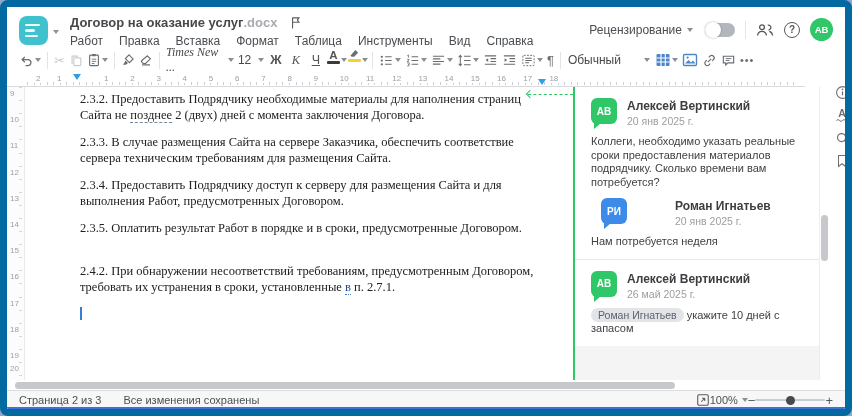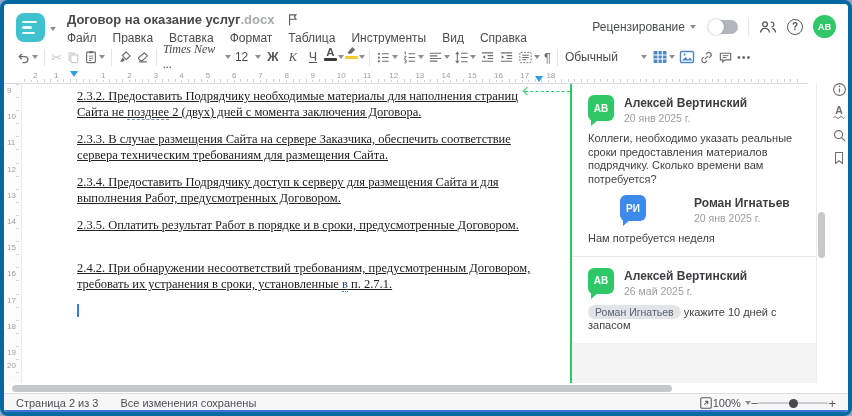--- a/index.html
+++ b/index.html
@@ -1,18 +1,18 @@
 <!DOCTYPE html>
 <html lang="ru"><head>
 <meta charset="utf-8">
 <style>
   html,body{margin:0;padding:0;background:#8fa6c9;}
   *{box-sizing:border-box;}
   body{font-family:"Liberation Sans", sans-serif;}
-  .window{position:relative;width:852px;height:416px;background:#fff;border:4px solid #0369a1;border-radius:8px;overflow:hidden;}
+  .window{position:relative;width:852px;height:416px;background:#fff;border:7px solid #0369a1;border-radius:8px;overflow:hidden;}
   .window::after{content:'';position:absolute;left:0;right:0;bottom:0;height:2px;background:#3f72d8;}
 
   
   .topbar{position:absolute;top:0;left:0;right:0;height:40px;background:#fff;display:flex;align-items:flex-start;padding:8px 12px 0 12px;}
   .logo-wrap{display:flex;align-items:center;margin-top:1px;}
   .logo{width:29px;height:29px;border-radius:8px;background:#3fc2ce;display:flex;flex-direction:column;justify-content:center;gap:3px;padding-left:6px;}
   .logo i{display:block;height:2.5px;border-radius:2px;background:#eafcfd;}
   .logo i:nth-child(1){width:15px;}
   .logo i:nth-child(2){width:10px;}
   .logo i:nth-child(3){width:13px;}
@@ -61,39 +61,39 @@
   .mk{position:absolute;width:0;height:0;border-left:4.5px solid transparent;border-right:4.5px solid transparent;border-top:6px solid #2f9ee3;}
   .mk-left{left:66px;top:1px;}
   .mk-right{left:531px;top:6px;}
   .ruler-v{position:absolute;top:80px;left:0;width:18px;bottom:29px;background:#fcfcfc;border-right:1px solid #e8eaec;}
   .rvn{position:absolute;left:3px;font-size:8px;color:#9aa0a6;}
   .rv-ticks{position:absolute;top:0;bottom:0;right:2px;width:3px;background:repeating-linear-gradient(to bottom,#d5d8db 0 1px,transparent 1px 13.1px);}
 
   
   .doc{position:absolute;left:18px;top:80px;width:548px;bottom:29px;background:#fff;overflow:hidden;}
   .doc-content{margin:4px 0 0 55px;width:468px;font-family:"Liberation Serif",serif;font-size:12.5px;line-height:16px;color:#212121;}
-  .doc-par{margin:0 0 11px 0;text-decoration:underline;}
+  .doc-par{margin:0 0 11px 0;}
   .doc-par.empty{margin:0;height:16px;}
   .mark-dashed{border-bottom:1px dashed #77889e;}
   .mark-dotted{border-bottom:1px dotted #4a7dbd;color:#1f4f8b;}
   .cursor-row{margin-left:55px;margin-top:2px;}
   .text-cursor{display:inline-block;width:1.5px;height:13px;background:#3a7bd5;}
   .connector{position:absolute;top:7px;left:503px;right:0;border-top:1.6px dashed #2fc767;}
   .connector::before{content:'';position:absolute;left:-1px;top:-4px;width:5px;height:5px;border-left:1.6px solid #2fc767;border-bottom:1.6px solid #2fc767;transform:rotate(45deg);}
   .green-line{position:absolute;left:566px;top:80px;bottom:29px;width:2px;background:#2fc767;}
 
   
   .comments{position:absolute;left:568px;top:80px;width:244px;bottom:29px;background:#f4f4f5;}
   .threads-white{background:#fff;}
   .thread{padding:11px 14px 10px 16px;}
   .thread-sep{height:1px;background:#e9e9ea;margin:0;}
   .comment{margin-bottom:9px;}
   .comment:last-child{margin-bottom:0;}
   .c-head{display:flex;align-items:flex-start;gap:10px;}
-  .comment.reply .c-head{margin-left:32px;gap:48px;}
+  .comment.reply .c-head{margin-left:10px;gap:48px;}
   .c-avatar{position:relative;flex:none;width:26px;height:26px;border-radius:6px;color:#fff;font-size:10px;font-weight:700;display:flex;align-items:center;justify-content:center;}
   .c-tail{position:absolute;left:3px;bottom:-5px;width:0;height:0;border-top:6px solid;border-right:7px solid transparent;}
   .c-name{font-size:12px;font-weight:700;color:#3c3e41;line-height:14px;margin-top:1px;}
   .c-date{font-size:10.5px;color:#9b9ea2;margin-top:2px;}
   .c-body{margin-top:8px;font-size:11px;line-height:13.5px;color:#3f4144;}
   .mention{display:inline-block;background:#e2e4e8;color:#5c636e;border-radius:8px;padding:1px 7px;font-size:10.5px;line-height:12px;margin-right:3px;}
 
   
   .right-rail{position:absolute;left:812px;width:40px;top:80px;bottom:29px;background:#fff;border-left:1px solid #ededef;}
   .v-thumb{position:absolute;left:1px;top:128px;width:7px;height:46px;border-radius:3.5px;background:#c6c8cb;}
@@ -132,21 +132,21 @@
       <div class="title-row">
         <span class="doc-title">Договор на оказание услуг</span>
         <span class="doc-ext">.docx</span>
         <span class="flag-btn">
           <svg viewBox="0 0 14 16" width="12" height="14">
               <path d="M3 1.5v13M3 2h7.5L8.6 4.6l1.9 2.6H3" fill="none" stroke="currentColor" stroke-width="1.3"></path>
             </svg>
         </span>
       </div>
       <nav class="menubar">
-          <div class="menu-item">Файл</div>
+          <div class="menu-item">Работ</div>
           <div class="menu-item">Правка</div>
           <div class="menu-item">Вставка</div>
           <div class="menu-item">Формат</div>
           <div class="menu-item">Таблица</div>
           <div class="menu-item">Инструменты</div>
           <div class="menu-item">Вид</div>
           <div class="menu-item">Справка</div>
         </nav>
     </div>
     <div class="topbar-right">

